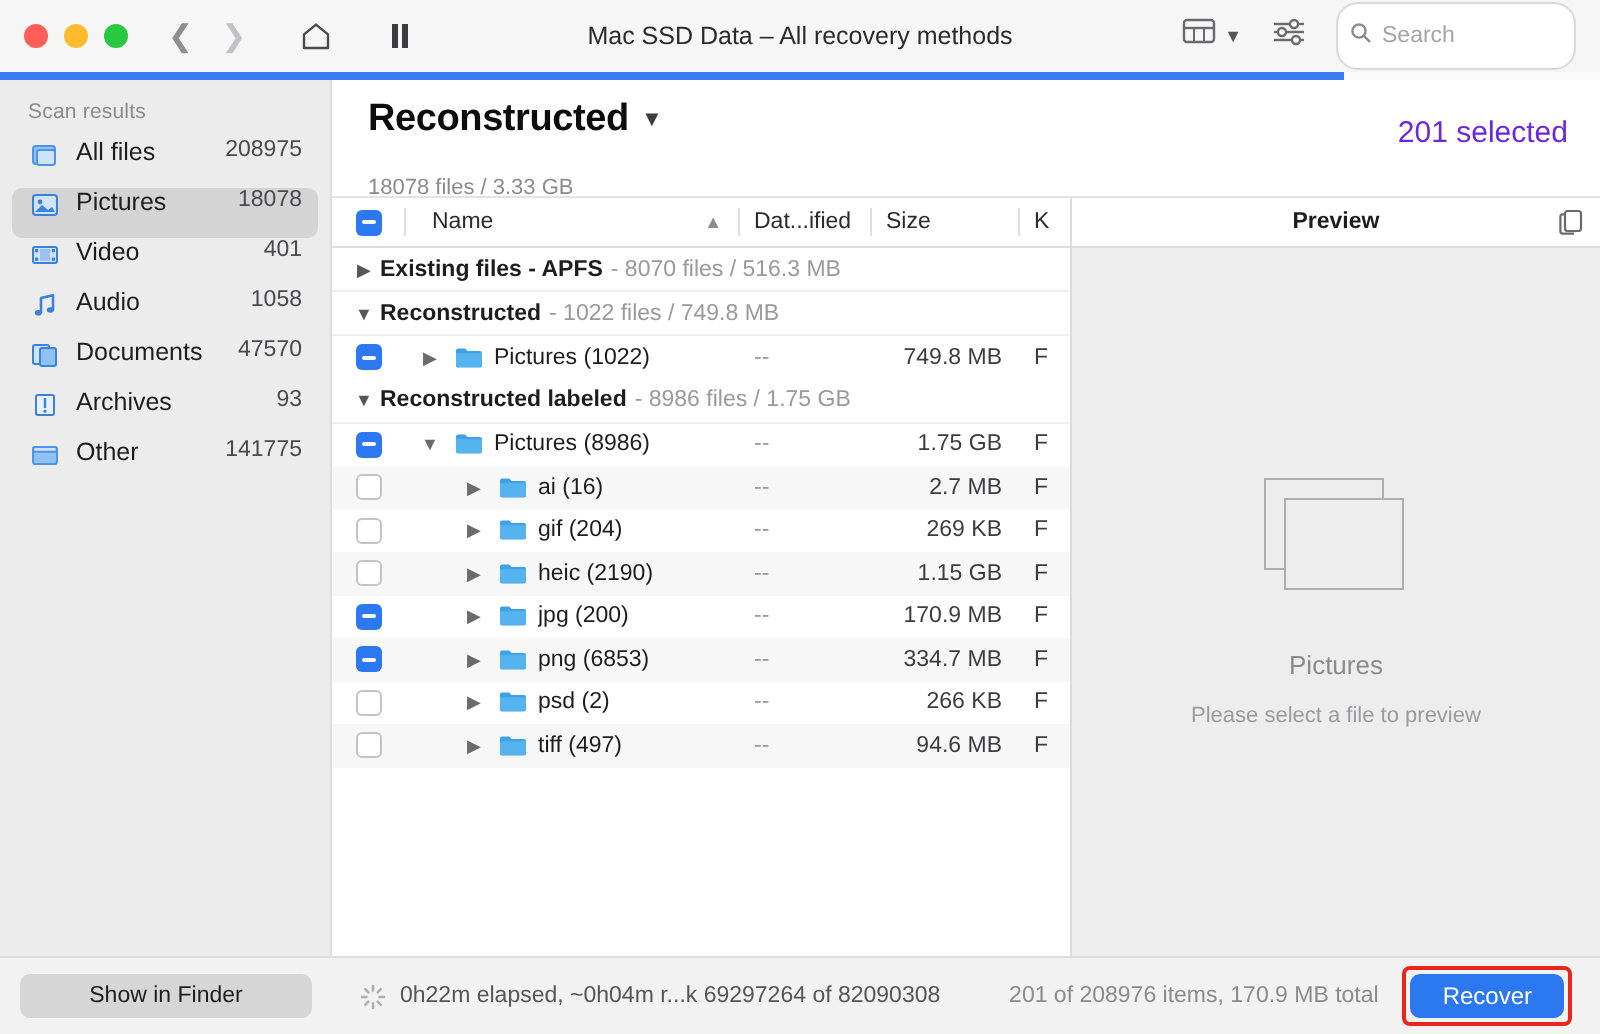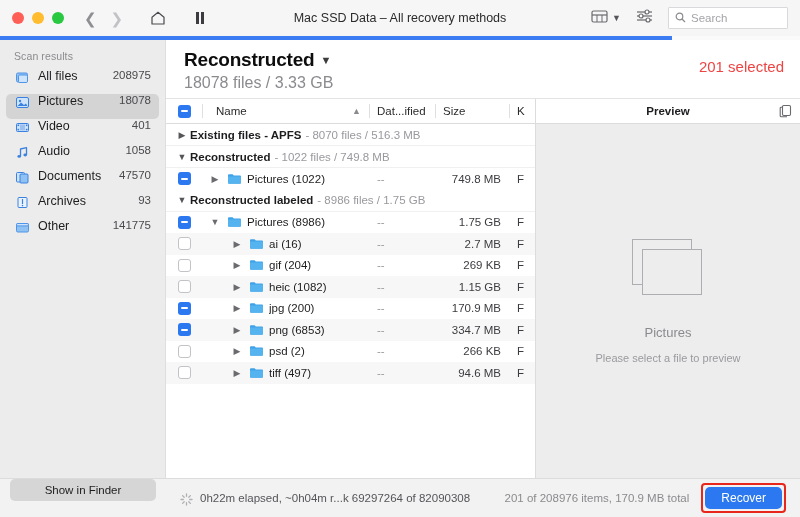--- a/index.html
+++ b/index.html
@@ -35,21 +35,21 @@
 
   .title-text {
     position: absolute; left: 0; right: 0; text-align: center;
     font-size: 12.5px; color: #2b2b2b; font-weight: 500;
     pointer-events: none;
   }
 
   .tb-right { margin-left: auto; display: flex; align-items: center; gap: 14px; z-index: 2; }
   .viewmenu { display: flex; align-items: center; gap: 4px; }
   .searchbox {
-    width: 120px; height: 22px; border-radius: 1px;
+    width: 120px; height: 34px; border-radius: 11px;
     background: #ffffff; border: 1px solid #d9d9db;
     display: flex; align-items: center; gap: 5px; padding: 0 6px;
   }
   .searchbox .ph { font-size: 11.5px; color: #a4a4a8; }
 
   
   .progress-track { height: 4px; background: #fafafa; width: 100%; position: relative; }
   .progress-fill { position: absolute; left: 0; top: 0; bottom: 0; background: #3b7cf2; }
 
   
@@ -84,22 +84,22 @@
   .main { flex: 1; display: flex; flex-direction: column; min-width: 0; background: #fff; }
   .main-header {
     height: 58px; min-height: 58px;
     display: flex; align-items: flex-start; padding: 9px 16px 0 18px;
     background: #fff;
   }
   .mh-left { display: flex; flex-direction: column; }
   .mh-titlerow { display: flex; align-items: center; gap: 6px; }
   .mh-title { font-size: 19px; font-weight: bold; color: #0d0d0d; letter-spacing: -.2px; }
   .mh-caret { color: #3c3c3f; font-size: 11px; }
-  .mh-sub { font-size: 16px; color: #8b8b8f; margin-top: 3px; }
-  .mh-right { margin-left: auto; font-size: 15px; color: #ef4444; padding-top: 9px; }
+  .mh-sub { font-size: 11px; color: #8b8b8f; margin-top: 17px; }
+  .mh-right { margin-left: auto; font-size: 15px; color: #6d28d9; padding-top: 9px; }
 
   .content { flex: 1; display: flex; min-height: 0; border-top: 1px solid #e3e3e3; }
 
   
   .table-wrap { flex: 1; display: flex; flex-direction: column; min-width: 0; overflow: hidden; }
   .thead {
     height: 25px; min-height: 25px; display: flex; align-items: center;
     background: #fff; border-bottom: 1px solid #dcdcdc;
     font-size: 11.5px; color: #2b2b2b;
   }
@@ -166,21 +166,21 @@
   .pv-art { width: 72px; height: 60px; position: relative; margin-bottom: 26px; }
   .pv-art .r1 { position: absolute; left: 0; top: 0; width: 60px; height: 46px; border: 1.5px solid #aeaeb2; }
   .pv-art .r2 { position: absolute; left: 10px; top: 10px; width: 60px; height: 46px; border: 1.5px solid #aeaeb2; background: #ededed; }
   .pv-title { font-size: 13px; color: #8b8b8f; margin-bottom: 12px; }
   .pv-sub { font-size: 11px; color: #9a9a9f; }
 
   
   .statusbar {
     height: 39px; min-height: 39px;
     background: #f2f2f2; border-top: 1px solid #dcdcdc;
-    display: flex; 
+    display: flex; align-items: center;
   }
   .sb-left-pad { width: 166px; min-width: 166px; }
   .status-mid { flex: 1; display: flex; align-items: center; gap: 7px; padding-left: 14px; min-width: 0; }
   .spinner { width: 13px; height: 13px; flex: none; }
   .status-text { font-size: 11.5px; color: #55555a; white-space: nowrap; }
   .status-right { display: flex; align-items: center; gap: 12px; padding-right: 14px; }
   .status-count { font-size: 11.5px; color: #8b8b8f; white-space: nowrap; }
   .recover-wrap { border: 2px solid #e8261c; border-radius: 4px; padding: 2px; }
   .recover-btn {
     background: #2b78f0; color: #fff; border: none;
@@ -475,21 +475,21 @@
                   <span class="cb off"></span>
                 </div>
                 <div class="cell-name" style="padding-left: 28px;">
                   <span class="cell-caret">▶</span>
                   <span class="cell-folder">
                     <svg width="15" height="12" viewBox="0 0 15 12">
                       <path d="M1 2.2a1 1 0 0 1 1-1h3.6l1.2 1.3H13a1 1 0 0 1 1 1v6.3a1 1 0 0 1-1 1H2a1 1 0 0 1-1-1Z" fill="#3fa2e8"></path>
                       <path d="M1 3.6h13v5.9a1 1 0 0 1-1 1H2a1 1 0 0 1-1-1Z" fill="#55b4f0"></path>
                     </svg>
                   </span>
-                  <span class="cell-label">heic (1082)</span>
+                  <span class="cell-label">heic (2190)</span>
                 </div>
                 <div class="cell-date">--</div>
                 <div class="cell-size">1.15 GB</div>
                 <div class="cell-kind">F</div>
               </div>
               <div class="row">
                 <div class="cell-check">
                   <span class="cb mixed"></span>
                 </div>
                 <div class="cell-name" style="padding-left: 28px;">

